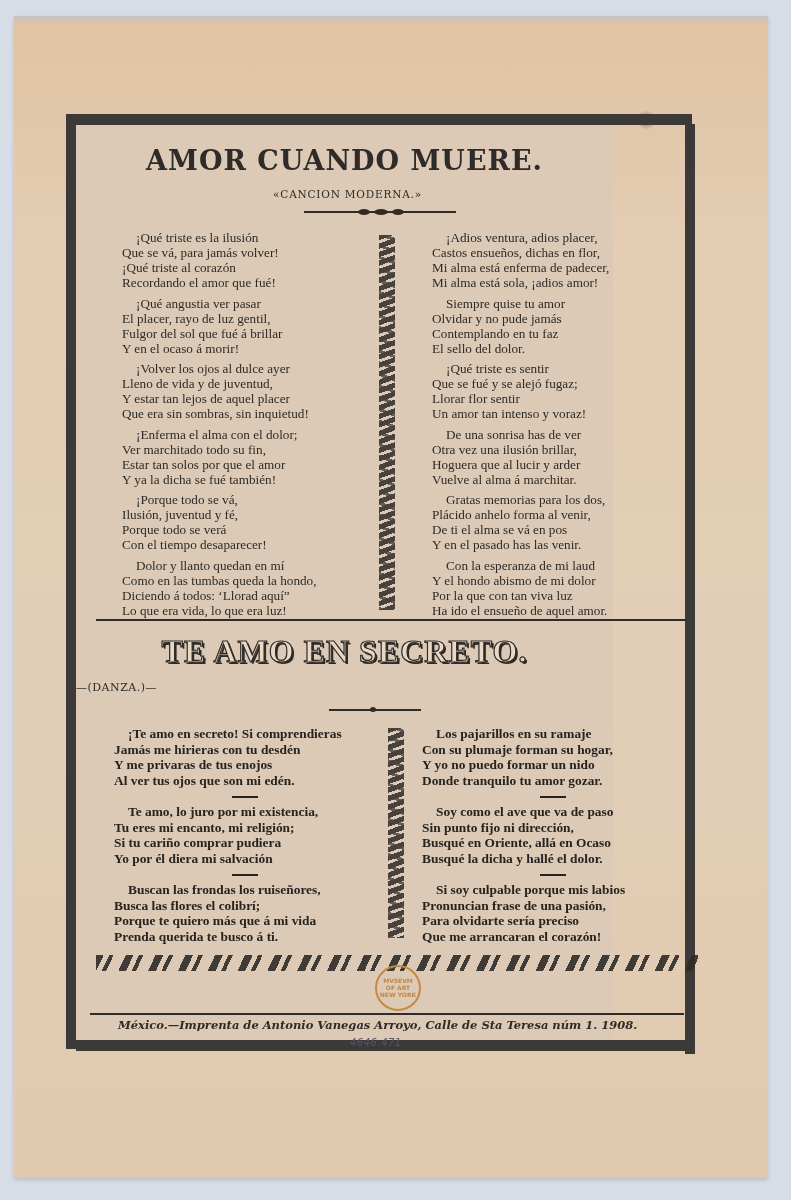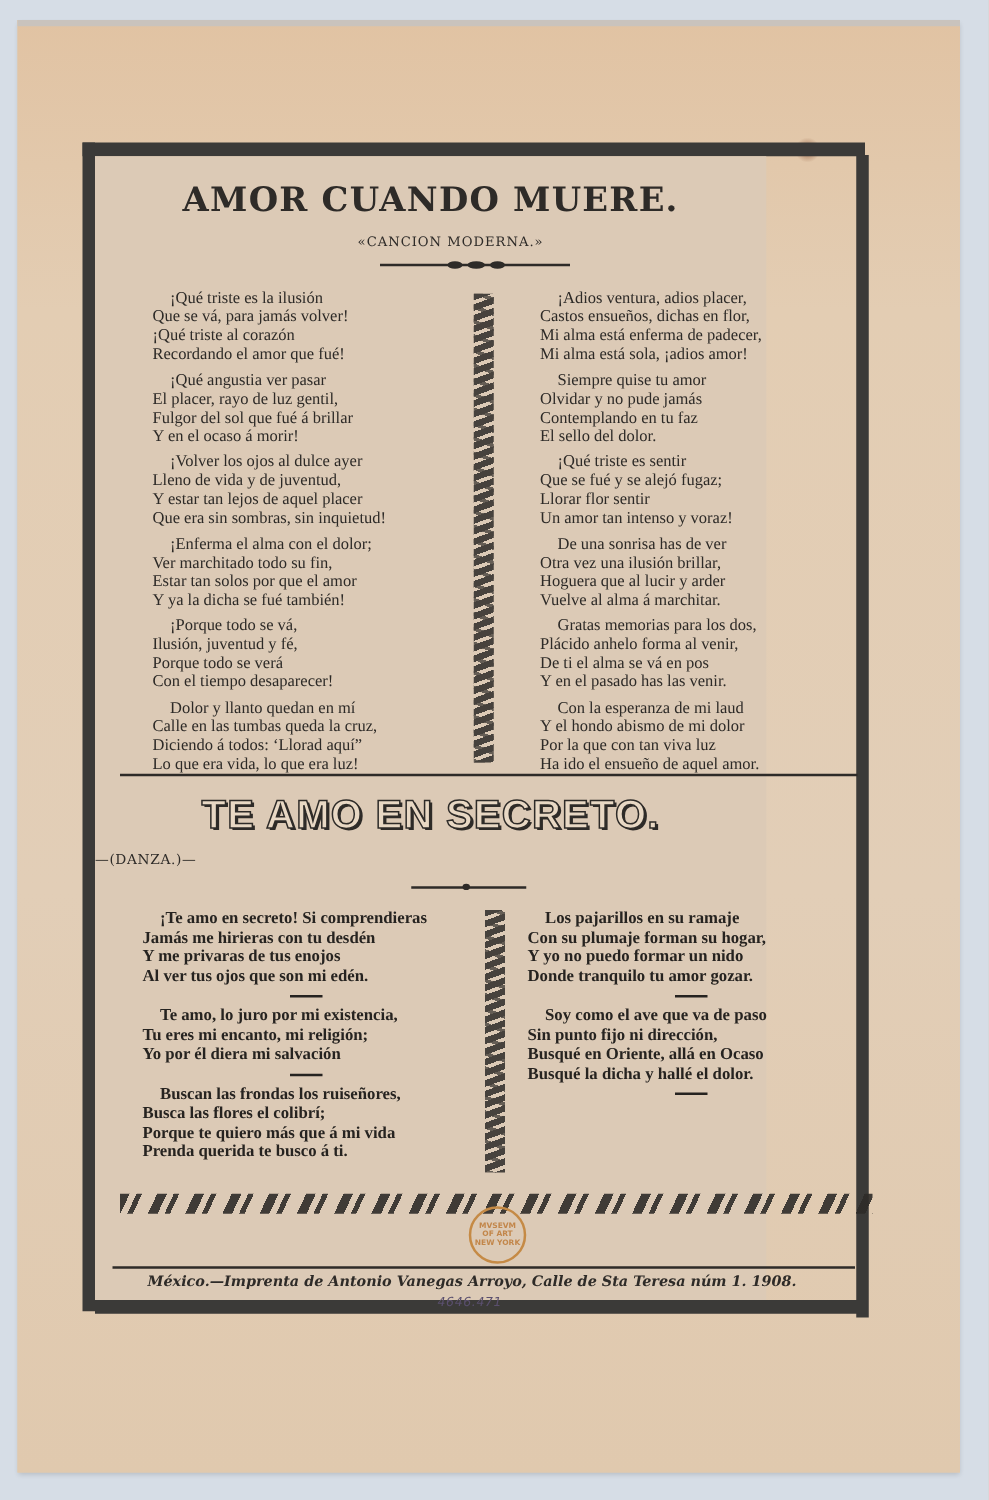--- a/index.html
+++ b/index.html
@@ -43,21 +43,21 @@
     position: absolute; left: 62px; top: 109px; width: 537px; height: 915px;
     background: #dccab6;
   }
   .song-title-1 {
     position: absolute; left: 0; width: 100%; top: 20px;
     text-align: center; font-weight: bold; font-size: 27px; letter-spacing: 1px;
     color: #2e2b28;
     font-family: "DejaVu Serif", serif;
   }
   .subtitle-1 {
-    position: absolute; left: 16px; width: 100%; top: 63px;
+    position: absolute; left: 3px; width: 100%; top: 63px;
     text-align: center; font-size: 10.5px; letter-spacing: 0.8px; color: #2e2b28;
   }
   .rule-ornament {
     position: absolute; height: 2px; background: #2e2b28;
   }
   .rule-ornament .dot {
     position: absolute; top: -2px; width: 12px; height: 6px; border-radius: 50%;
     background: #2e2b28;
   }
   .col {
@@ -74,21 +74,21 @@
       repeating-linear-gradient(20deg, rgba(46,43,40,0.8) 0 3px, transparent 3px 11px);
     opacity: 0.85;
   }
   .separator-line {
     position: absolute; height: 1.5px; background: #2e2b28;
   }
   .song-title-2 {
     position: absolute; left: 0; width: 100%; top: 508px;
     text-align: center; font-size: 32px; font-weight: bold; letter-spacing: 1px;
     color: #e8d8c4;
-    font-family: Liberation Sans, sans-serif;
+    font-family: Liberation Serif, serif;
     -webkit-text-stroke: 1.2px #2e2b28;
     text-shadow: 2px 2px 0 #2e2b28;
   }
   .subtitle-2 {
     position: absolute; left: 0; width: 100%; top: 556px;
     font-size: 11px; color: #2e2b28; letter-spacing: 0.5px;
   }
   .col2 {
     position: absolute; font-size: 13.4px; line-height: 15.5px; color: #262320;
     font-family: "Liberation Serif", serif; font-weight: bold;
@@ -172,21 +172,21 @@
           <span class="line">Y ya la dicha se fué también!</span>
         </div>
         <div class="stanza">
           <span class="line indent">¡Porque todo se vá,</span>
           <span class="line">Ilusión, juventud y fé,</span>
           <span class="line">Porque todo se verá</span>
           <span class="line">Con el tiempo desaparecer!</span>
         </div>
         <div class="stanza">
           <span class="line indent">Dolor y llanto quedan en mí</span>
-          <span class="line">Calle en las tumbas queda la cruz,</span>
+          <span class="line">Como en las tumbas queda la hondo,</span>
           <span class="line">Diciendo á todos: ‘Llorad aquí”</span>
           <span class="line">Lo que era vida, lo que era luz!</span>
         </div>
       </div>
     <div class="vine" style="left:303px; top:110px; height:375px;"></div>
     <div class="col" style="left:356px; top:105px; width:250px;" id="s1r">
         <div class="stanza">
           <span class="line indent">¡Adios ventura, adios placer,</span>
           <span class="line">Castos ensueños, dichas en flor,</span>
           <span class="line">Mi alma está enferma de padecer,</span>
@@ -236,20 +236,21 @@
         <div class="stanza2">
           <span class="line indent">¡Te amo en secreto! Si comprendieras</span>
           <span class="line">Jamás me hirieras con tu desdén</span>
           <span class="line">Y me privaras de tus enojos</span>
           <span class="line">Al ver tus ojos que son mi edén.</span>
         </div>
         <span class="dash-sep"></span>
         <div class="stanza2">
           <span class="line indent">Te amo, lo juro por mi existencia,</span>
           <span class="line">Tu eres mi encanto, mi religión;</span>
+          <span class="line">Si tu cariño comprar pudiera</span>
           <span class="line">Yo por él diera mi salvación</span>
         </div>
         <span class="dash-sep"></span>
         <div class="stanza2">
           <span class="line indent">Buscan las frondas los ruiseñores,</span>
           <span class="line">Busca las flores el colibrí;</span>
           <span class="line">Porque te quiero más que á mi vida</span>
           <span class="line">Prenda querida te busco á ti.</span>
         </div>
       </div>
@@ -262,20 +263,26 @@
           <span class="line">Donde tranquilo tu amor gozar.</span>
         </div>
         <span class="dash-sep"></span>
         <div class="stanza2">
           <span class="line indent">Soy como el ave que va de paso</span>
           <span class="line">Sin punto fijo ni dirección,</span>
           <span class="line">Busqué en Oriente, allá en Ocaso</span>
           <span class="line">Busqué la dicha y hallé el dolor.</span>
         </div>
         <span class="dash-sep"></span>
+        <div class="stanza2">
+          <span class="line indent">Si soy culpable porque mis labios</span>
+          <span class="line">Pronuncian frase de una pasión,</span>
+          <span class="line">Para olvidarte sería preciso</span>
+          <span class="line">Que me arrancaran el corazón!</span>
+        </div>
       </div>
 
     <div class="vine-border"></div>
 
     <div class="stamp">
       <div>MVSEVM</div>
       <div>OF ART</div>
       <div>NEW YORK</div>
     </div>
     <div class="accession">4646.471</div>

